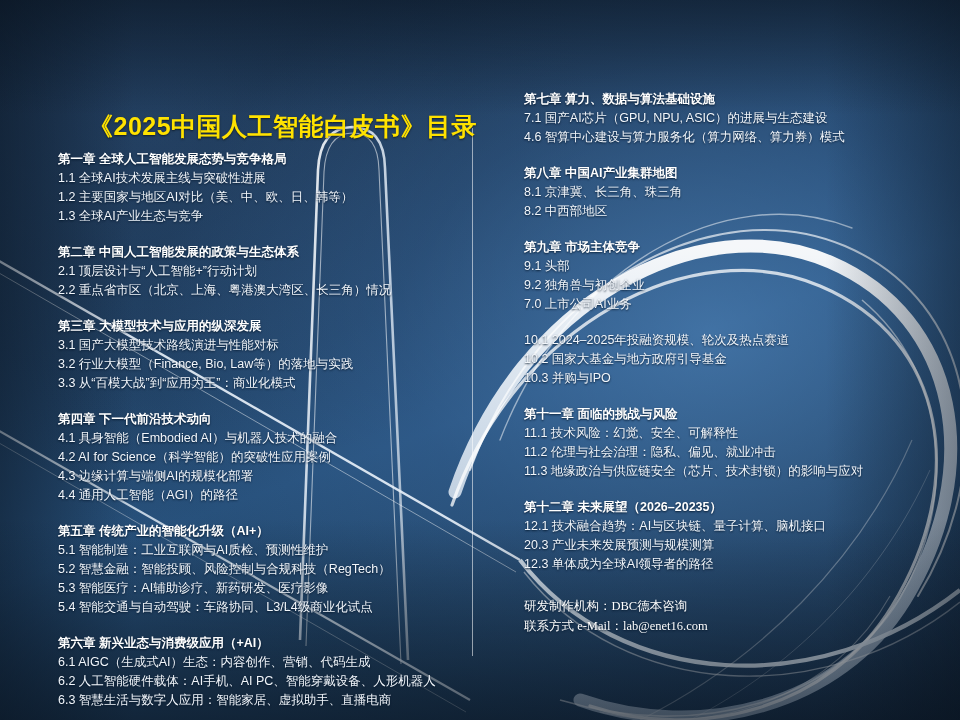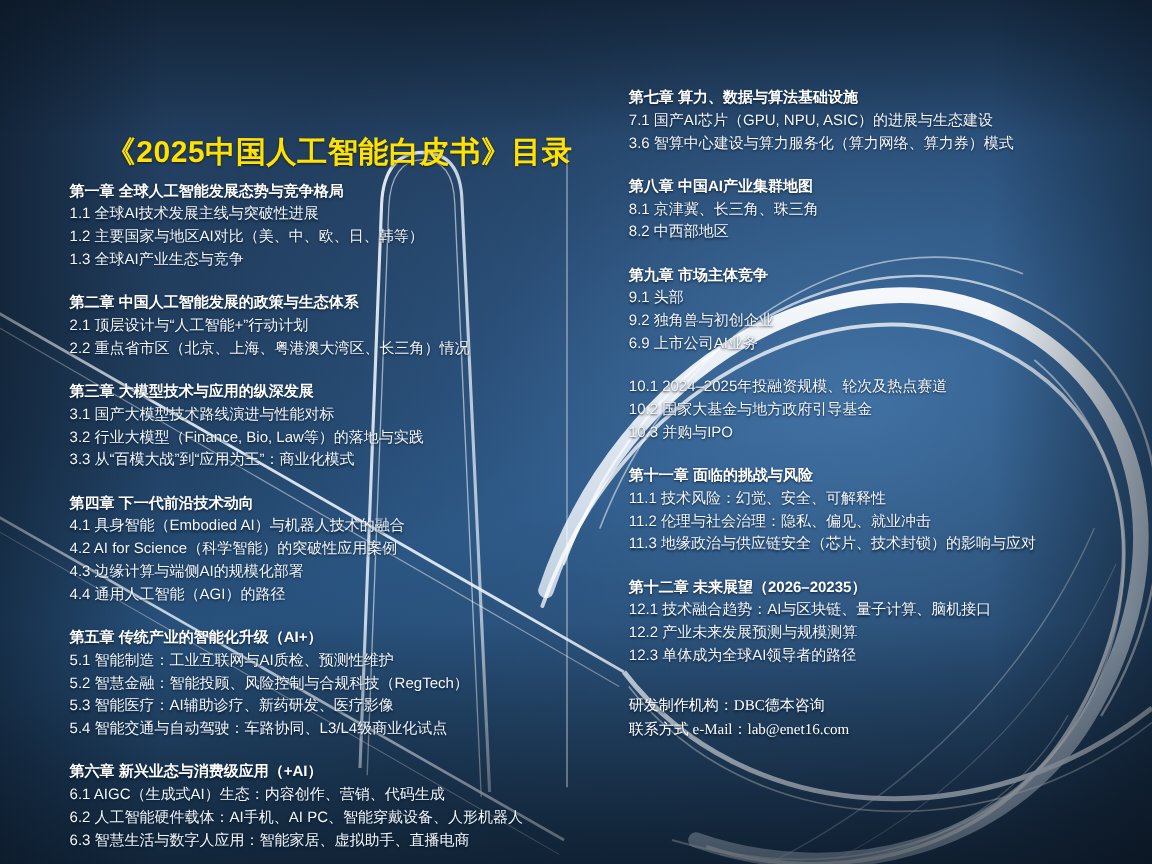--- a/index.html
+++ b/index.html
@@ -42,21 +42,21 @@
     color: #ffe200;
     text-shadow: 0 1px 2px rgba(0,0,0,0.55);
     white-space: nowrap;
     margin-top: 40px;
   }
   .column {
     position: absolute;
     color: #ffffff;
   }
   #col-left  { left: 58px;  top: 150px; width: 410px; }
-  #col-right { left: 524px; top: 72px;  width: 420px; }
+  #col-right { left: 524px; top: 90px;  width: 420px; }
 
   .divider {
     position: absolute;
     left: 472px;
     top: 128px;
     width: 1px;
     height: 528px;
     background: rgba(255,255,255,0.55);
   }
 
@@ -198,53 +198,53 @@
       <div class="section">6.3 智慧生活与数字人应用：智能家居、虚拟助手、直播电商</div>
     </div>
 
   </div>
 
   <div id="col-right" class="column">
 
     <div class="chapter">
       <div class="chapter-title">第七章 算力、数据与算法基础设施</div>
       <div class="section">7.1 国产AI芯片（GPU, NPU, ASIC）的进展与生态建设</div>
-      <div class="section">3.6 智算中心建设与算力服务化（算力网络、算力券）模式</div>
+      <div class="section">4.6 智算中心建设与算力服务化（算力网络、算力券）模式</div>
     </div>
 
     <div class="chapter">
       <div class="chapter-title">第八章 中国AI产业集群地图</div>
       <div class="section">8.1 京津冀、长三角、珠三角</div>
       <div class="section">8.2 中西部地区</div>
     </div>
 
     <div class="chapter">
       <div class="chapter-title">第九章 市场主体竞争</div>
       <div class="section">9.1 头部</div>
       <div class="section">9.2 独角兽与初创企业</div>
-      <div class="section">6.9 上市公司AI业务</div>
+      <div class="section">7.0 上市公司AI业务</div>
     </div>
 
     <div class="chapter">
       <div class="section">10.1 2024–2025年投融资规模、轮次及热点赛道</div>
       <div class="section">10.2 国家大基金与地方政府引导基金</div>
       <div class="section">10.3 并购与IPO</div>
     </div>
 
     <div class="chapter">
       <div class="chapter-title">第十一章 面临的挑战与风险</div>
       <div class="section">11.1 技术风险：幻觉、安全、可解释性</div>
       <div class="section">11.2 伦理与社会治理：隐私、偏见、就业冲击</div>
       <div class="section">11.3 地缘政治与供应链安全（芯片、技术封锁）的影响与应对</div>
     </div>
 
     <div class="chapter">
       <div class="chapter-title">第十二章 未来展望（2026–20235）</div>
       <div class="section">12.1 技术融合趋势：AI与区块链、量子计算、脑机接口</div>
-      <div class="section">12.2 产业未来发展预测与规模测算</div>
+      <div class="section">20.3 产业未来发展预测与规模测算</div>
       <div class="section">12.3 单体成为全球AI领导者的路径</div>
     </div>
 
     <div class="footer-block">
       <div class="footer-line">研发制作机构：DBC德本咨询</div>
       <div class="footer-line">联系方式 e-Mail：lab@enet16.com</div>
     </div>
 
   </div>
 

